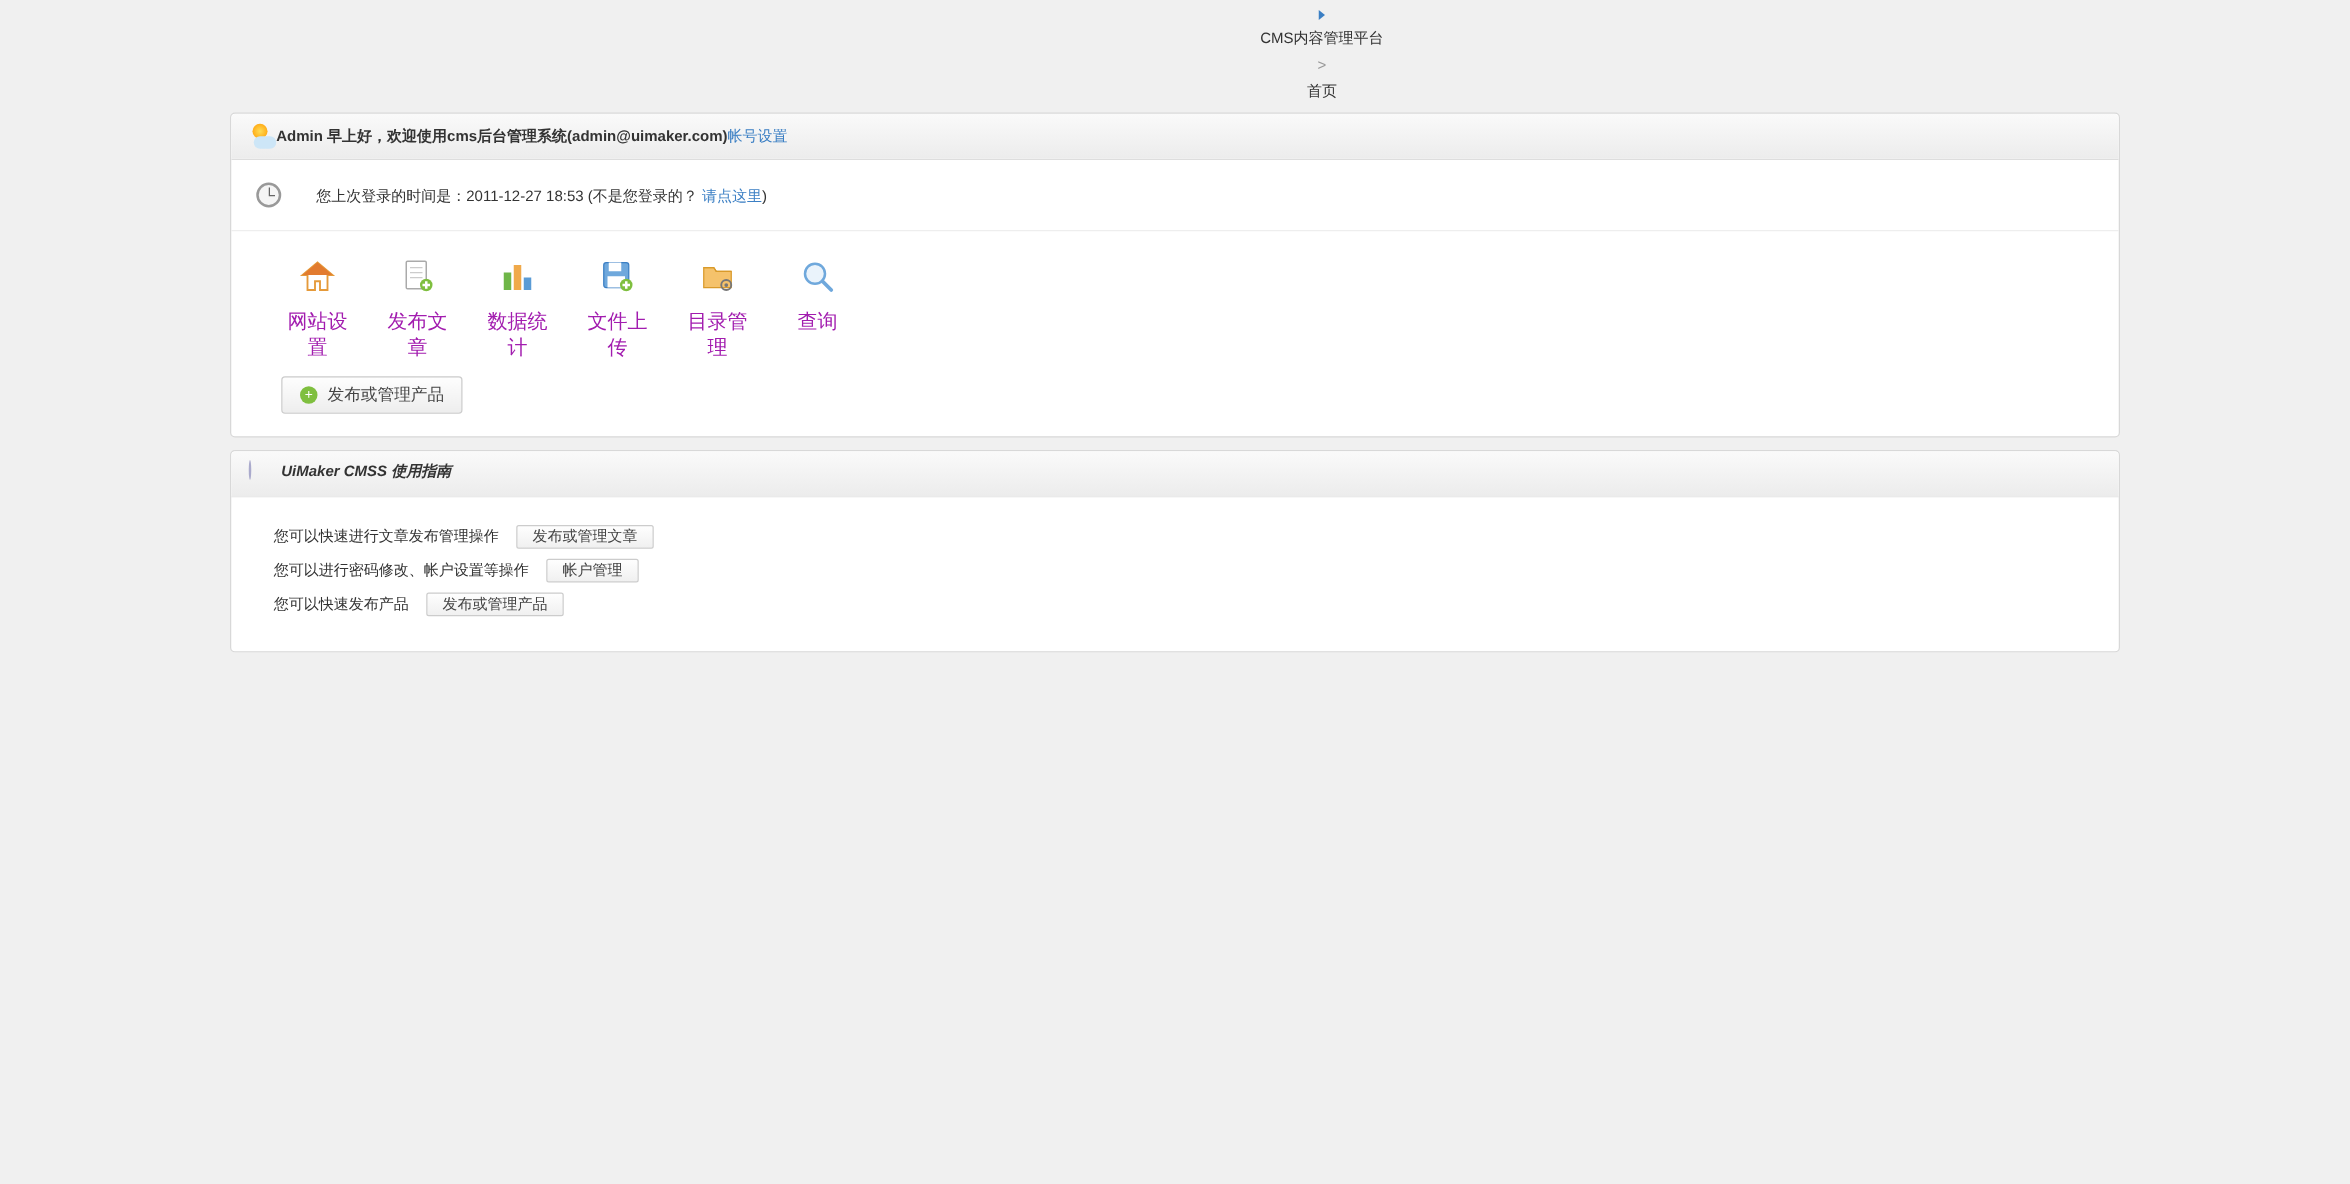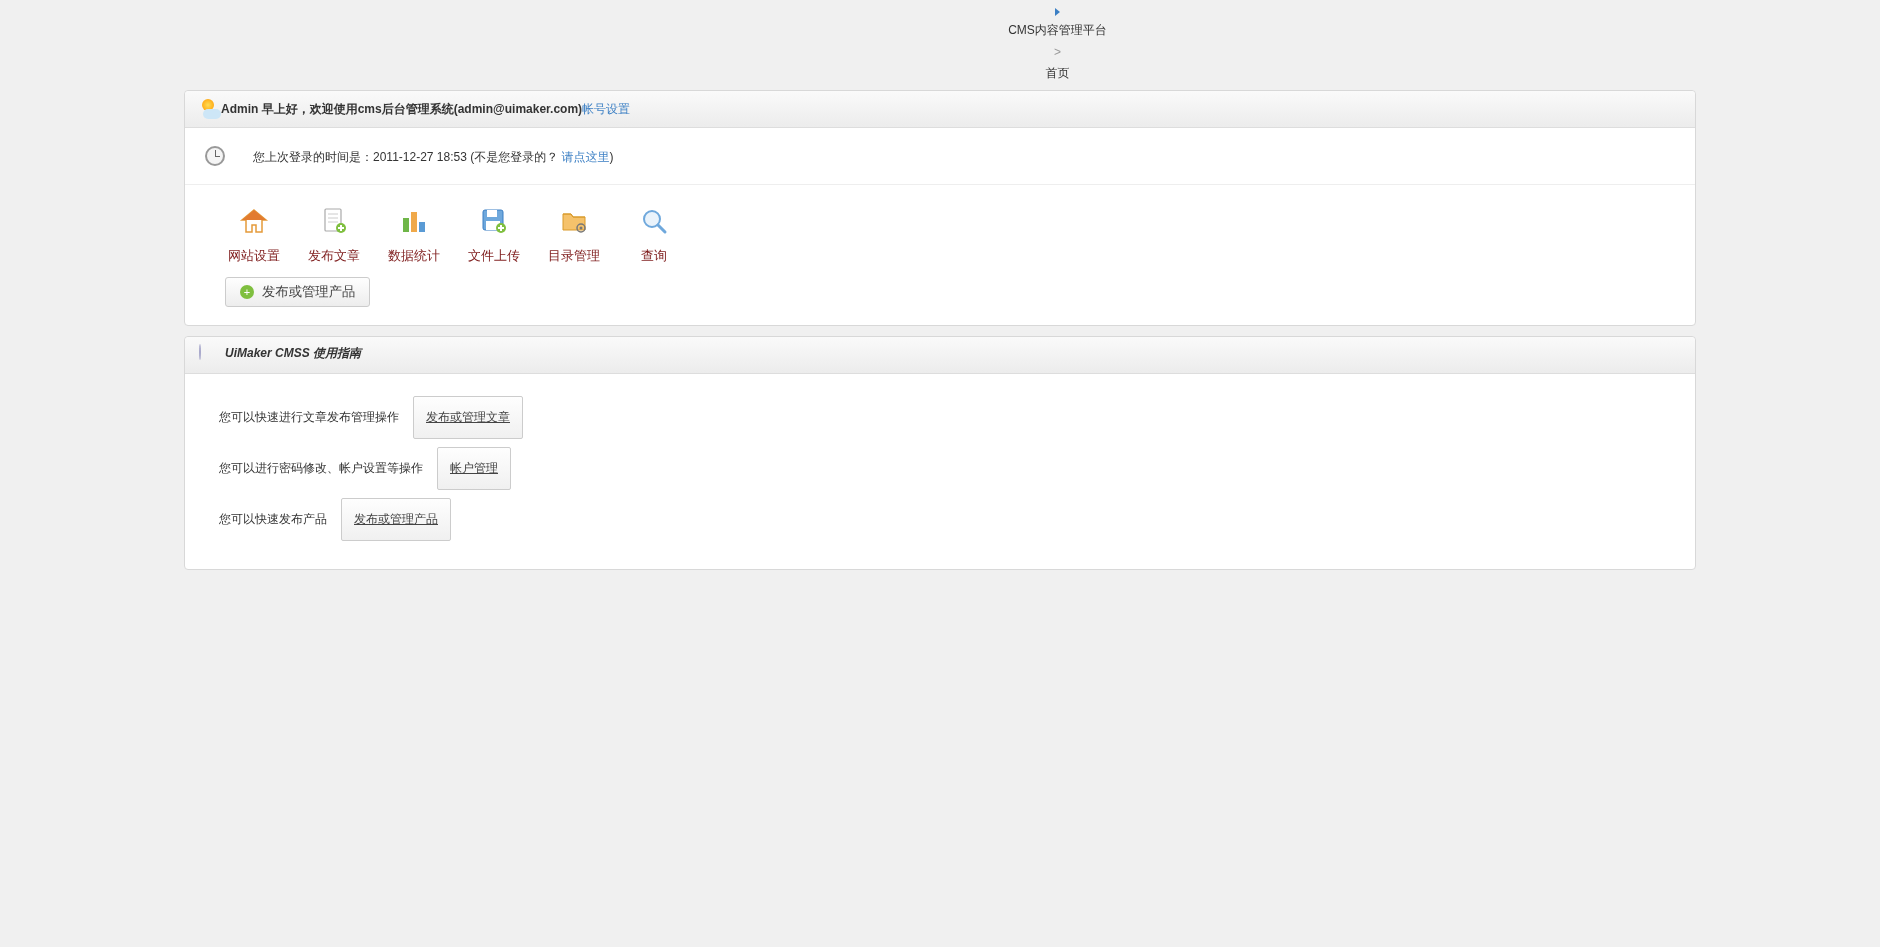--- a/index.html
+++ b/index.html
@@ -97,21 +97,21 @@
       text-align: center;
       cursor: pointer;
     }
     .shortcut-icon {
       width: 32px; height: 32px;
       margin: 0 auto 10px;
       display: flex;
       align-items: center;
       justify-content: center;
     }
-    .shortcut-label { color: #7f1d1d; font-size: 13px; }
+    .shortcut-label { color: #a21caf; font-size: 16px; }
     .add-shortcut-row { padding: 0 40px 18px 40px; }
     .add-shortcut-btn {
       display: inline-flex;
       align-items: center;
       gap: 8px;
       background: linear-gradient(#fefefe, #ededed);
       border: 1px solid #ccc;
       border-radius: 3px;
       padding: 5px 14px;
       cursor: pointer;
@@ -167,25 +167,24 @@
       display: flex;
       align-items: center;
       gap: 14px;
       margin: 8px 0;
     }
     .guide-desc { color: #333; }
     .guide-btn {
       background: linear-gradient(#fefefe, #f0f0f0);
       border: 1px solid #ccc;
       border-radius: 2px;
-      padding: 12px 12px;
+      padding: 0 12px;
       cursor: pointer;
       color: #444;
       font-size: 12px;
-      text-decoration: underline;
     }
   </style>
 </head>
 <body>
 
 <div class="container">
 
   <div class="breadcrumb">
     <span class="breadcrumb-arrow"></span>
     <span class="breadcrumb-text">CMS内容管理平台</span>

